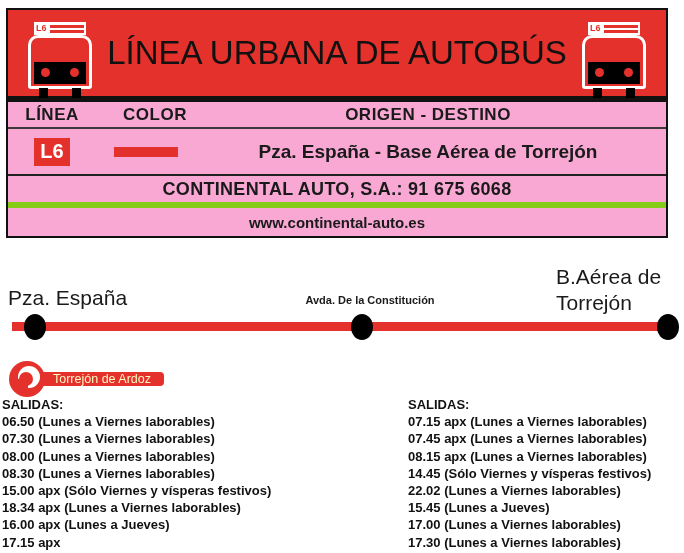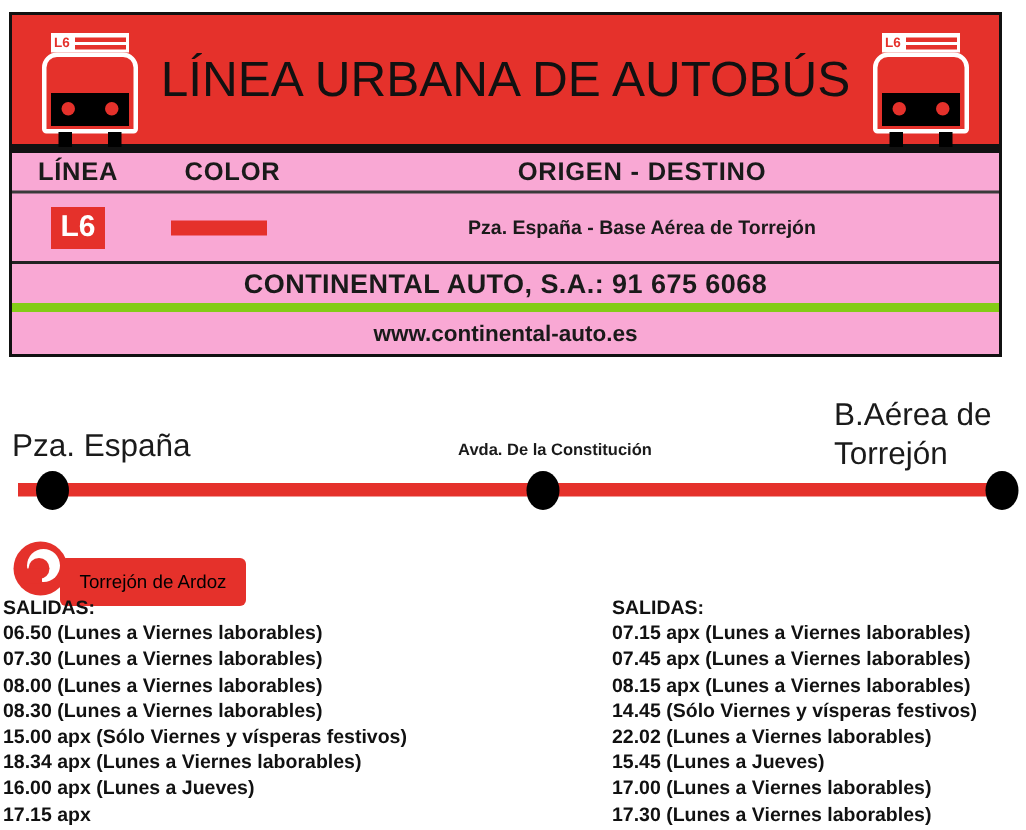--- a/index.html
+++ b/index.html
@@ -37,39 +37,39 @@
   .row-line { height:47px; border-bottom:2px solid #222; }
   .row-operator { height:32px; border-bottom:6px solid #84cc16; justify-content:center; }
   .row-web { height:28px; justify-content:center; }
   .col-linea { width:88px; display:flex; justify-content:center; }
   .col-color { width:118px; display:flex; justify-content:center; }
   .col-od { flex:1; display:flex; justify-content:center; padding-right:24px; }
   .th { font-size:17px; font-weight:bold; letter-spacing:0.5px; }
   .line-code-box { width:36px; height:28px; background:#e5312b; color:#fff; font-weight:bold;
                    font-size:20px; display:flex; align-items:center; justify-content:center; }
   .line-color-bar { width:64px; height:10px; background:#e5312b; margin-right:18px; }
-  .route-text { font-size:13px; font-weight:bold; }
+  .route-text { font-size:19px; font-weight:bold; }
   .operator-text { font-size:18px; font-weight:600; letter-spacing:0.3px; }
   .web-text { font-size:15px; font-weight:bold; }
 
   
   .stop-label-left { position:absolute; left:8px; top:286px; font-size:21px; }
   .stop-label-mid { position:absolute; left:278px; width:184px; top:294px; text-align:center;
                     font-size:11px; font-weight:bold; }
   .stop-label-right { position:absolute; left:556px; top:264px; width:128px;
                       font-size:21px; line-height:26px; }
   .route-line { position:absolute; left:12px; top:322px; width:666px; height:9px; background:#e5312b; }
   .stop-dot { position:absolute; width:22px; height:26px; border-radius:50%; background:#000; top:314px; }
   .stop-dot.d1 { left:24px; } .stop-dot.d2 { left:351px; } .stop-dot.d3 { left:657px; }
 
   
   .muni { position:absolute; left:8px; top:360px; height:40px; }
   .muni-logo { position:absolute; left:0; top:0; width:38px; height:38px; }
-  .muni-tag { position:absolute; left:32px; top:12px; width:124px; height:32px; background:#e5312b;
-              border-radius:4px; color:#000000; font-size:12.5px; display:flex; align-items:center;
+  .muni-tag { position:absolute; left:32px; top:12px; width:124px; height:14px; background:#e5312b;
+              border-radius:4px; color:#fef9c3; font-size:12.5px; display:flex; align-items:center;
               justify-content:center; }
 
   
   .departures { position:absolute; top:396px; font-size:13px; font-weight:bold;
                 line-height:17.2px; white-space:nowrap; color:#111; }
   .departures.left-col { left:2px; }
   .departures.right-col { left:408px; }
 </style>
 </head>
 <body>

